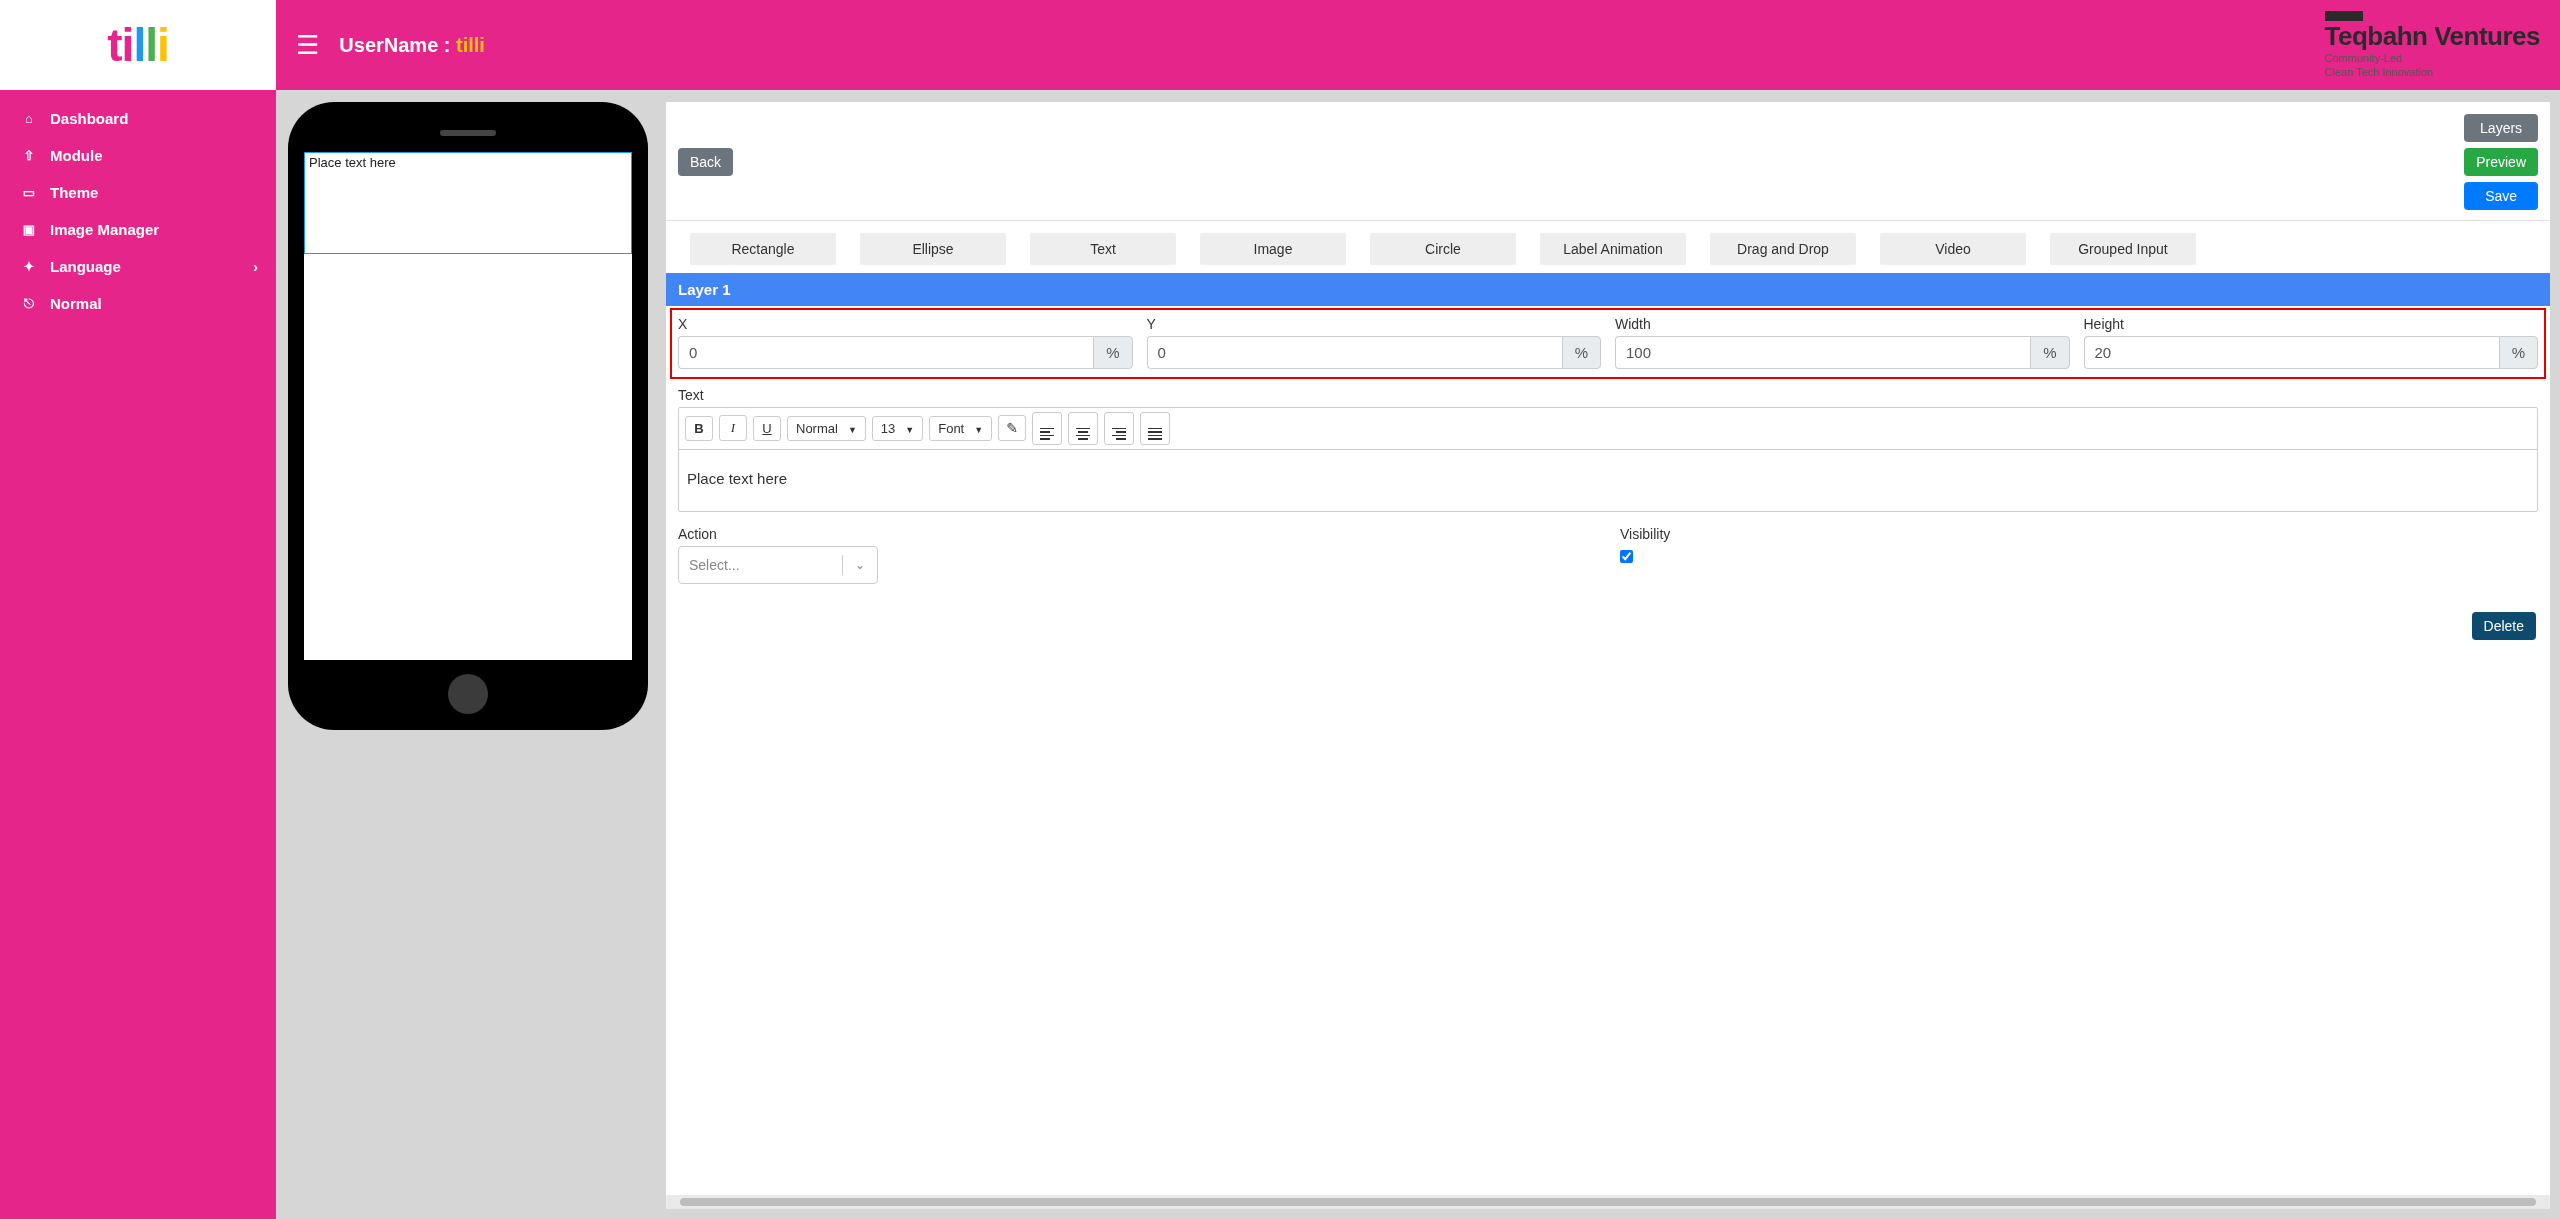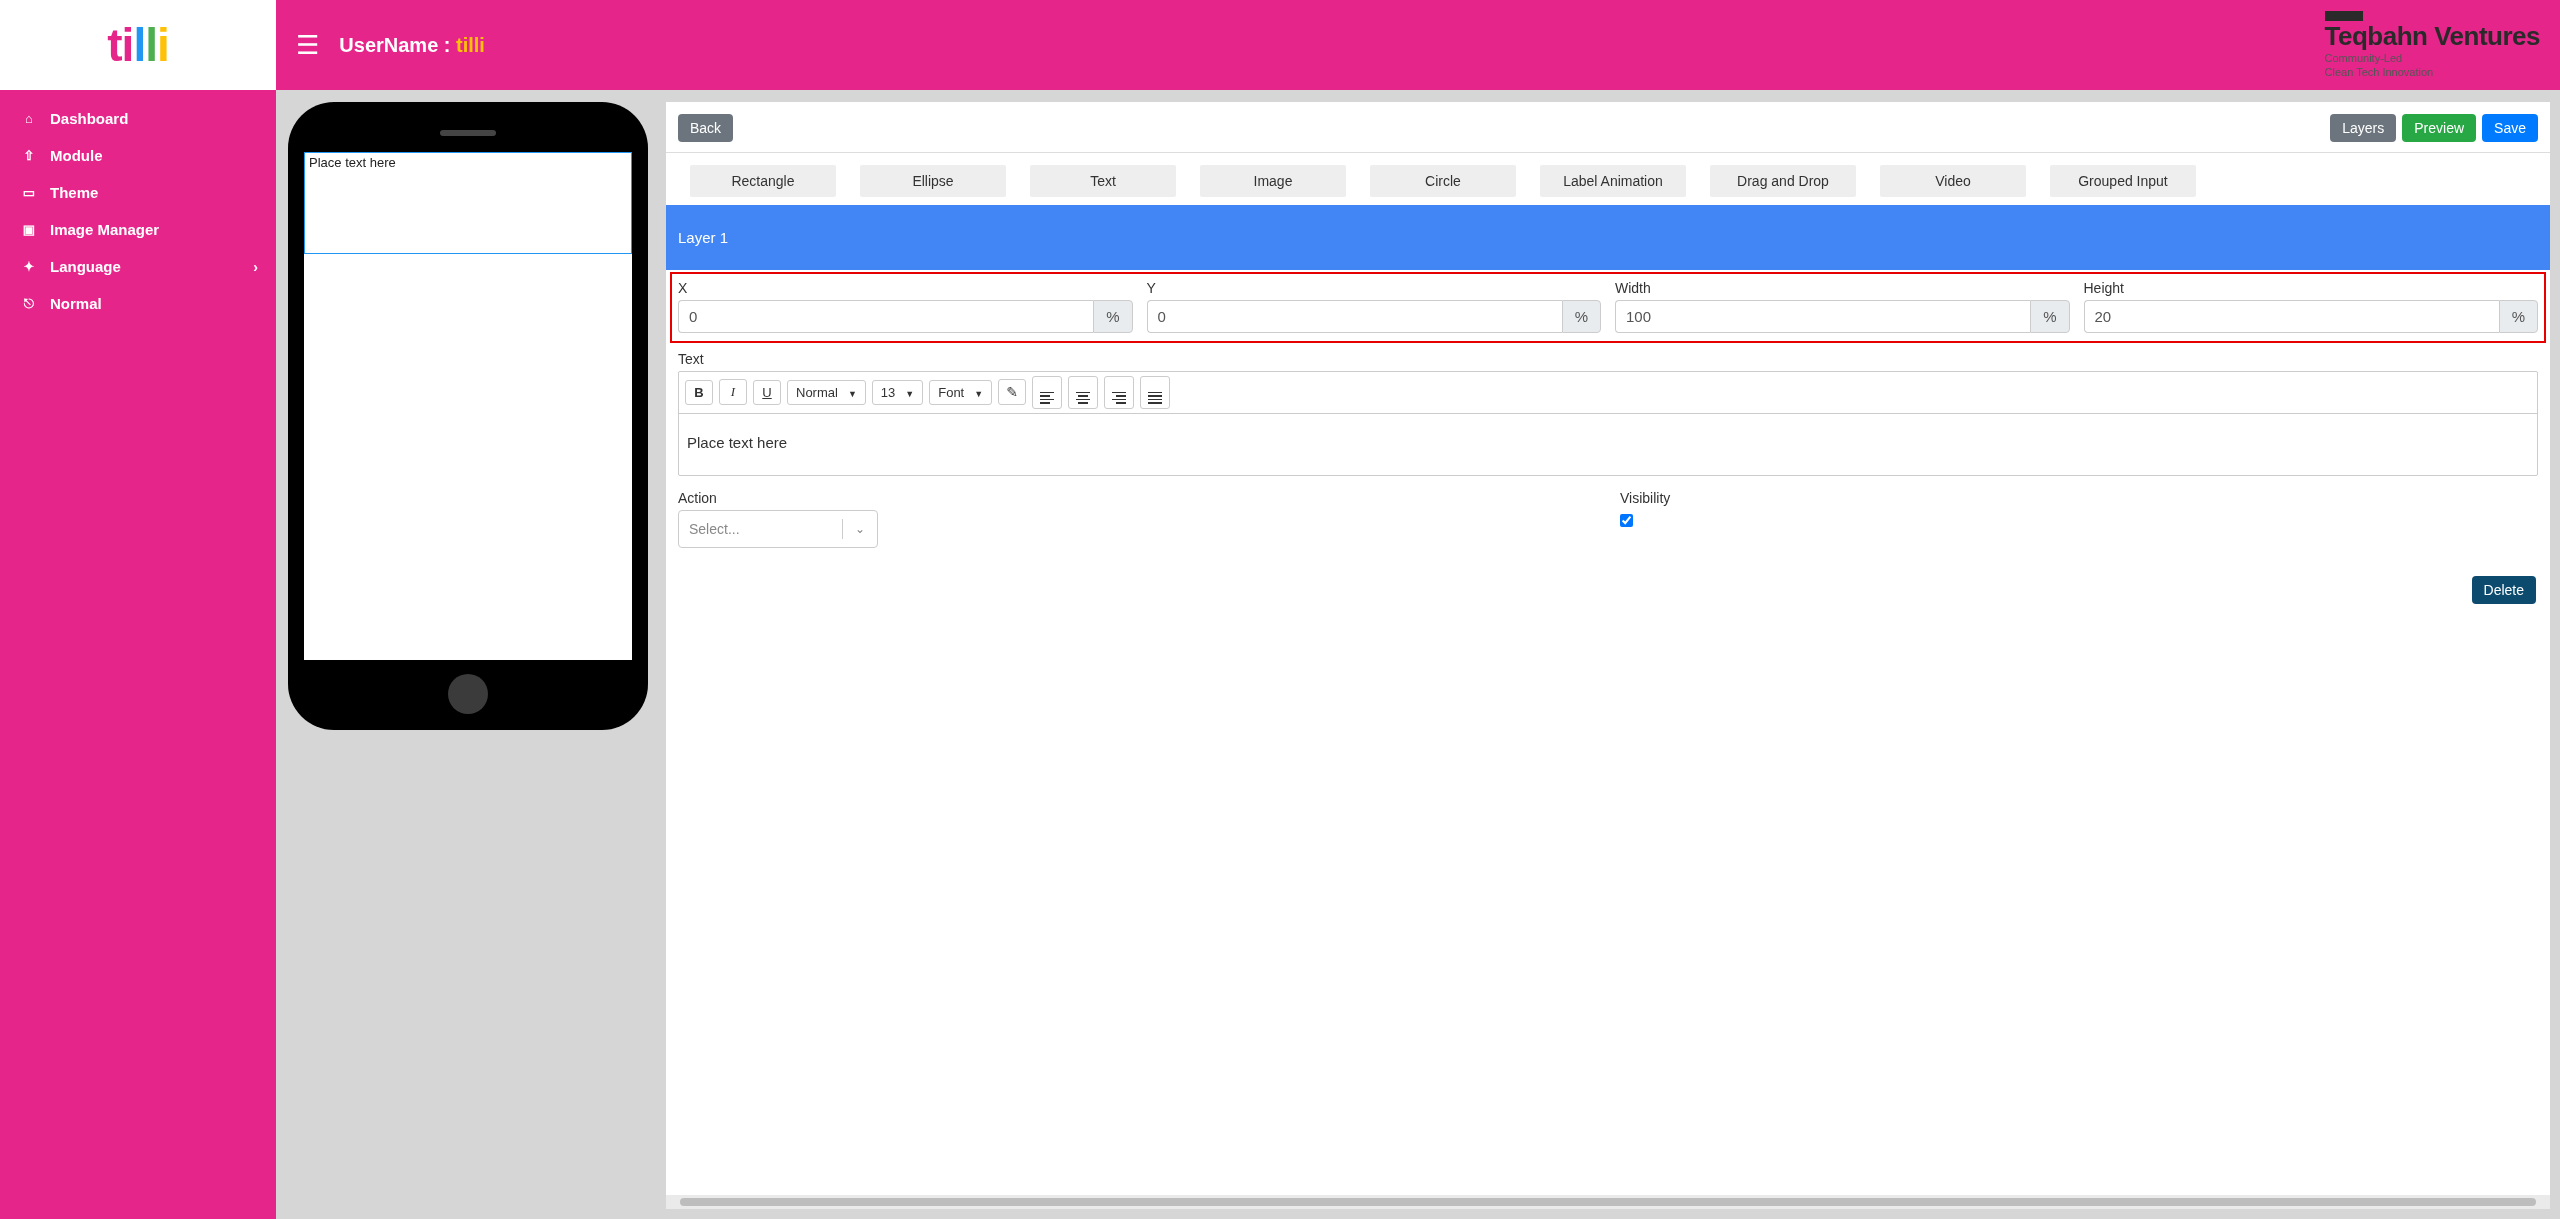--- a/index.html
+++ b/index.html
@@ -34,25 +34,25 @@
     .phone-home { position: absolute; bottom: 16px; left: 50%; transform: translateX(-50%); width: 40px; height: 40px; background: #3b3b3b; border-radius: 50%; }
     .phone-screen { width: 100%; height: 100%; background: #fff; position: relative; }
     .canvas-layer { position: absolute; left: 0; top: 0; width: 100%; height: 20%; border: 1px solid #2196f3; background: #fff; padding: 2px 4px; font-size: 13px; color: #222; }
     .panel { flex: 1; background: #fff; display: flex; flex-direction: column; overflow: hidden; }
     .panel-top { display: flex; align-items: center; padding: 12px 12px 0 12px; }
     .btn { display: inline-flex; align-items: center; justify-content: center; padding: 6px 12px; border-radius: 4px; font-size: 14px; border: none; cursor: pointer; color: #fff; }
     .btn-gray { background: #6c757d; }
     .btn-green { background: #28a745; }
     .btn-blue { background: #007bff; }
     .btn-danger { background: #0c4a6e; margin-left: 22px; }
-    .btn-group-right { margin-left: auto; display: flex; gap: 6px; }
+    .btn-group-right { margin-left: auto; display: flex; gap: 6px; flex-direction: column; }
     hr.divider { border: none; border-top: 1px solid #ddd; margin: 10px 0 0 0; }
     .shape-row { display: flex; flex-wrap: wrap; gap: 24px; padding: 12px 12px 8px 24px; }
     .shape-btn { background: #eee; color: #333; padding: 8px 12px; width: 146px; text-align: center; border-radius: 2px; font-size: 14px; cursor: pointer; }
-    .layer-header { background: #4285f4; color: #fff; font-weight: 400; padding: 24px 12px; font-size: 15px; }
+    .layer-header { background: #4285f4; color: #fff; font-weight: 700; padding: 8px 12px; font-size: 15px; }
     .props-highlight { border: 2px solid #e60000; margin: 2px 4px 6px 4px; padding: 6px 6px 8px 6px; }
     .props-grid { display: flex; gap: 14px; }
     .prop-col { flex: 1; display: flex; flex-direction: column; }
     .prop-label { font-size: 14px; color: #333; margin-bottom: 4px; }
     .input-group { display: flex; }
     .input-group input { flex: 1; border: 1px solid #ccc; border-right: none; border-radius: 4px 0 0 4px; padding: 7px 10px; font-size: 15px; color: #555; }
     .input-group .addon { background: #e9ecef; border: 1px solid #ccc; border-radius: 0 4px 4px 0; padding: 7px 12px; font-size: 15px; color: #555; }
     .section-pad { padding: 2px 12px 6px 12px; }
     .text-label { font-size: 14px; margin-bottom: 4px; }
     .editor-box { border: 1px solid #ccc; border-radius: 2px; }

